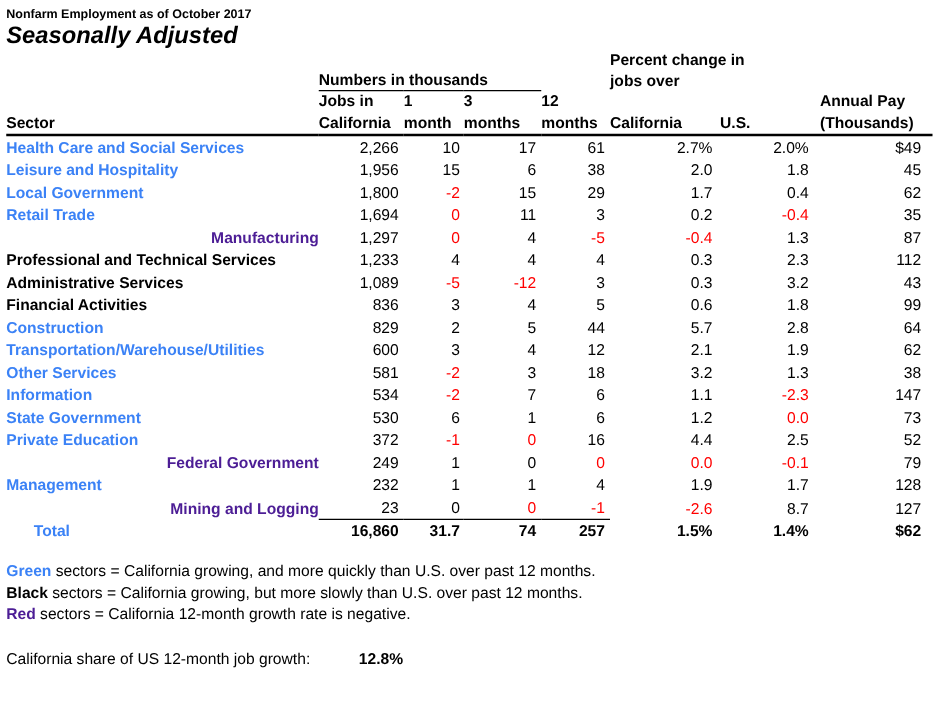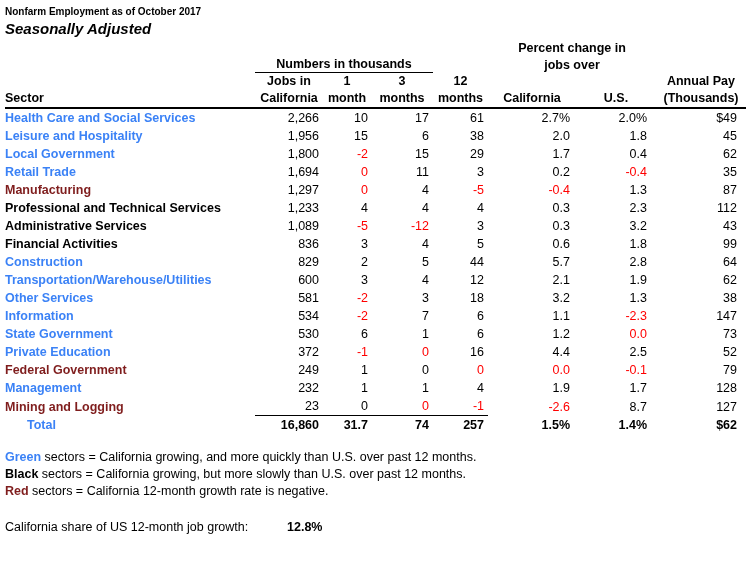--- a/index.html
+++ b/index.html
@@ -4,42 +4,42 @@
 <style>
   html,body{margin:0;padding:0;background:#fff;}
   body{
     width:753px;height:564px;overflow:hidden;
     font-family:"Liberation Sans",sans-serif;
     font-size:12.5px;color:#000;
   }
   .page{position:relative;padding:3px 0 0 5px;}
   .title-block{line-height:17px;}
   .title{font-weight:bold;font-size:10px;}
-  .subtitle{font-weight:bold;font-style:italic;font-size:15px;}
+  .subtitle{font-weight:bold;font-style:italic;font-size:19px;}
 
   table{border-collapse:collapse;table-layout:fixed;margin-top:3px;}
   td{padding:0;height:18px;line-height:18px;white-space:nowrap;vertical-align:bottom;}
   thead td{height:16px;line-height:16px;font-weight:bold;}
   thead tr.hr4 td,thead tr.hr5 td{height:17px;line-height:17px;}
-  .ctr{text-align:center;margin-top:40px;}
+  .ctr{text-align:left;margin-top:40px;}
   .ul{border-bottom:1.5px solid #000;}
   tr.hr5 td{border-bottom:2px solid #000;}
 
   td.num{text-align:right;}
   td.c0{padding-right:4px;}
   td.c1{padding-right:3px;text-align:right;}
   td.c2{padding-right:4px;}
   td.c3{padding-right:4px;}
   td.c4{padding-right:6px;}
   td.c5{padding-right:9px;}
   td.c6{padding-right:9px;}
 
   td.sector{font-weight:bold;}
   .green{color:#3b82f6;}
-  .redtxt{color:#7f1d1d;}
+  .redtxt{color:#4c1d95;text-align:right;}
   td.red{color:#FF0000;}
   tr.underline-nums td.c0,tr.underline-nums td.c1,
   tr.underline-nums td.c2,tr.underline-nums td.c3{border-bottom:1.5px solid #000;}
   tr.total-row td{font-weight:bold;}
   tr.total-row td.sector{padding-left:22px;}
 
   .legend{margin-top:15px;line-height:17px;}
   .legend .bold{font-weight:bold;}
   .footer{margin-top:20px;}
   .f-label{display:inline-block;width:282px;}

